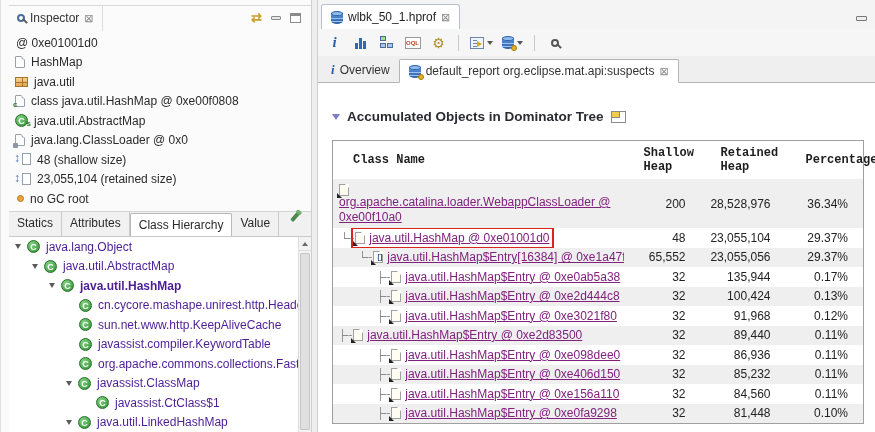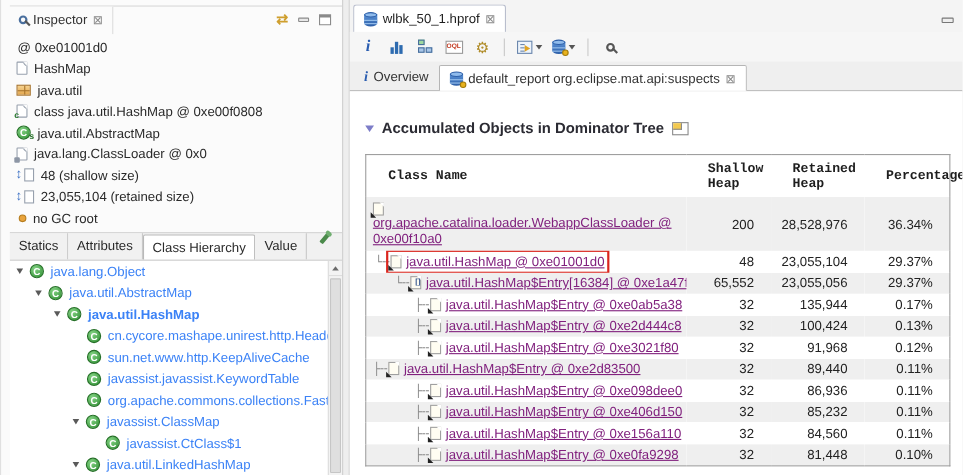--- a/index.html
+++ b/index.html
@@ -43,21 +43,21 @@
   .insp-tabs { position:absolute; left:8px; right:0; top:211px; height:25px; background:#f1f1f1; border-top:1px solid #d4d4d4; display:flex; align-items:flex-start; }
   .itab { height:24px; line-height:23px; padding:0 8px; border-right:1px solid #c9c9c9; color:#2a2a2a; background:#f1f1f1; }
   .itab.active { background:#fff; border:1px solid #b9b9b9; border-bottom:none; border-radius:2px 2px 0 0; position:relative; top:1px; }
   .i-pin { width:4px; height:10px; background:#4b8a4b; border-radius:1px; transform:rotate(40deg); margin-left:auto; margin-right:14px; margin-bottom:7px; position:relative; }
   .i-pin::after { content:""; position:absolute; top:-3px; left:-1px; width:6px; height:4px; background:#6fae6f; border-radius:2px; }
 
   .insp-tree { position:absolute; left:8px; right:0; top:236px; bottom:0; background:#fff; border-top:1px solid #c9c9c9; overflow:hidden; }
   .trow { height:19.5px; display:flex; align-items:center; white-space:nowrap; overflow:hidden; }
   .tw { width:0; height:0; border-left:3.5px solid transparent; border-right:3.5px solid transparent; border-top:5px solid #5a5a5a; margin-right:6px; flex:none; }
   .tw-space { width:13px; flex:none; }
-  .trow .lbl { color:#3b82f6; }
+  .trow .lbl { color:#4c1d95; }
   .trow .lbl.bold { font-weight:bold; }
   .tree-sb { position:absolute; right:0; top:0; bottom:0; width:13px; background:#f3f3f3; border-left:1px solid #ddd; }
   .tree-sb .up { height:14px; border-bottom:1px solid #ddd; display:flex; align-items:center; justify-content:center; }
   .tree-sb .up i { width:0; height:0; border-left:3px solid transparent; border-right:3px solid transparent; border-bottom:4px solid #6a6a6a; }
   .tree-sb .thumb { position:absolute; left:1px; right:1px; top:16px; bottom:2px; background:#dfdfdf; border:1px solid #c6c6c6; border-radius:1px; }
 
   .sash { position:absolute; left:311px; top:0; width:7px; height:432px; background:#eeeeee; border-left:1px solid #cfcfcf; border-right:1px solid #cfcfcf; }
 
   
   .right-panel { position:absolute; left:318px; top:0; width:557px; height:432px; background:#f4f4f4; }
@@ -251,21 +251,21 @@
           <span class="ic">
             <span class="i-class">C</span>
           </span>
           <span class="lbl">sun.net.www.http.KeepAliveCache</span>
         </div>
         <div class="trow" style="padding-left: 57px;">
           <span class="tw-space"></span>
           <span class="ic">
             <span class="i-class">C</span>
           </span>
-          <span class="lbl">javassist.javassist.KeywordTable</span>
+          <span class="lbl">javassist.compiler.KeywordTable</span>
         </div>
         <div class="trow" style="padding-left: 57px;">
           <span class="tw-space"></span>
           <span class="ic">
             <span class="i-class">C</span>
           </span>
           <span class="lbl">org.apache.commons.collections.FastH</span>
         </div>
         <div class="trow" style="padding-left: 57px;">
           <span class="tw"></span>

